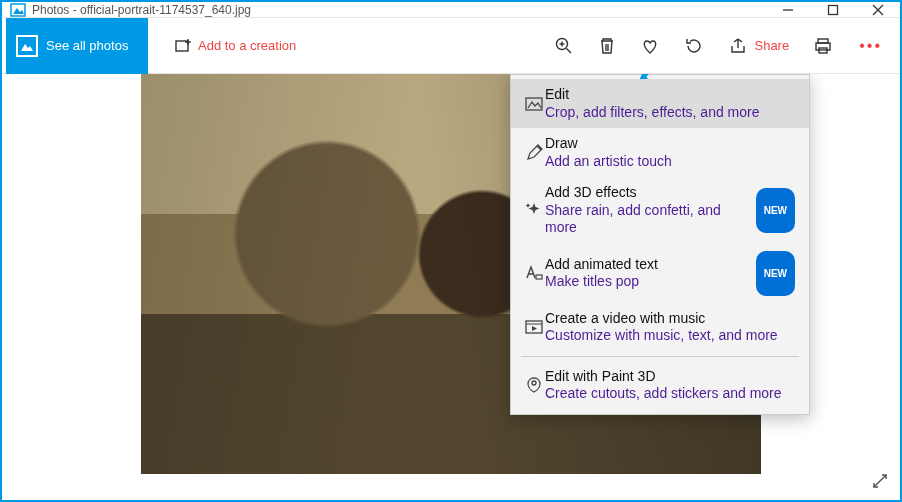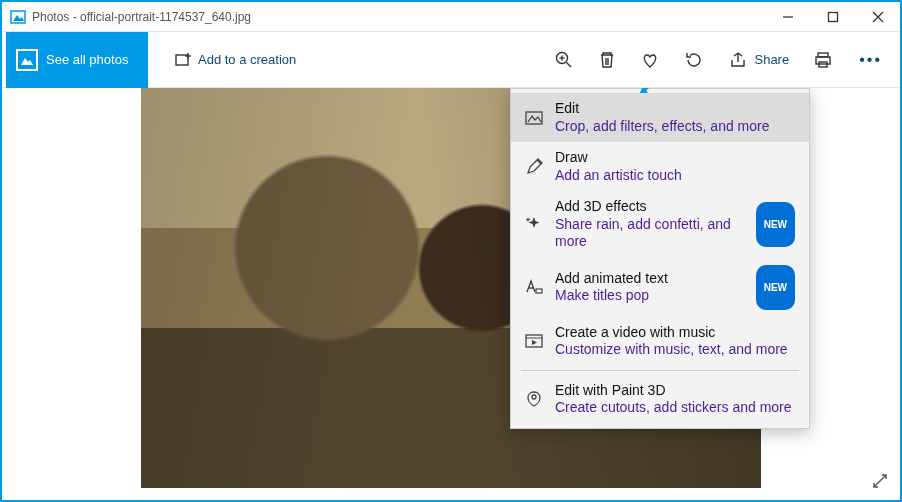--- a/index.html
+++ b/index.html
@@ -15,21 +15,21 @@
   .window {
     width: 902px; height: 502px;
     border: 2px solid #0099e6;
     display: flex; flex-direction: column;
     position: relative;
     background: #fff;
   }
 
   
   .titlebar {
-    height: 30px;
+    height: 16px;
     display: flex; align-items: center;
     border-bottom: 1px solid #e5e5e5;
     padding-left: 8px;
     font-size: 12px;
     color: #555;
   }
   .titlebar .app-icon {
     width: 16px; height: 16px; margin-right: 6px;
     display: inline-flex; align-items: center; justify-content: center;
   }
@@ -62,21 +62,21 @@
   .see-all .icon-frame {
     width: 22px; height: 22px;
     border: 2px solid #fff;
     display: inline-flex; align-items: center; justify-content: center;
   }
   .tbtn {
     height: 40px;
     display: inline-flex; align-items: center; justify-content: center;
     padding: 0 12px;
     gap: 6px;
-    color: #0c4a6e;
+    color: #ef4444;
     font-size: 13px;
   }
   .tbtn svg, .titlebar svg { display: block; }
   .toolbar .spacer { flex: 1; }
 
   .edit-create-btn {
     border: 2px solid #0099e6;
     border-radius: 4px;
     height: 42px;
     padding: 0 10px;
@@ -121,21 +121,20 @@
     position: absolute;
     right: 90px; top: 0px;
     width: 300px;
     background: #f3f3f3;
     border: 1px solid #ccc;
     box-shadow: 0 4px 16px rgba(0,0,0,.25);
     padding: 4px 0;
   }
   .menu-item {
     display: flex; align-items: center;
-    gap: 10px;
     padding: 7px 14px 7px 12px;
     position: relative;
   }
   .menu-item:hover, .menu-item.hover { background: #dcdcdc; }
   .menu-item .mi-icon {
     width: 22px; height: 22px;
     display: inline-flex; align-items: center; justify-content: center;
     color: #444;
     flex-shrink: 0;
   }

